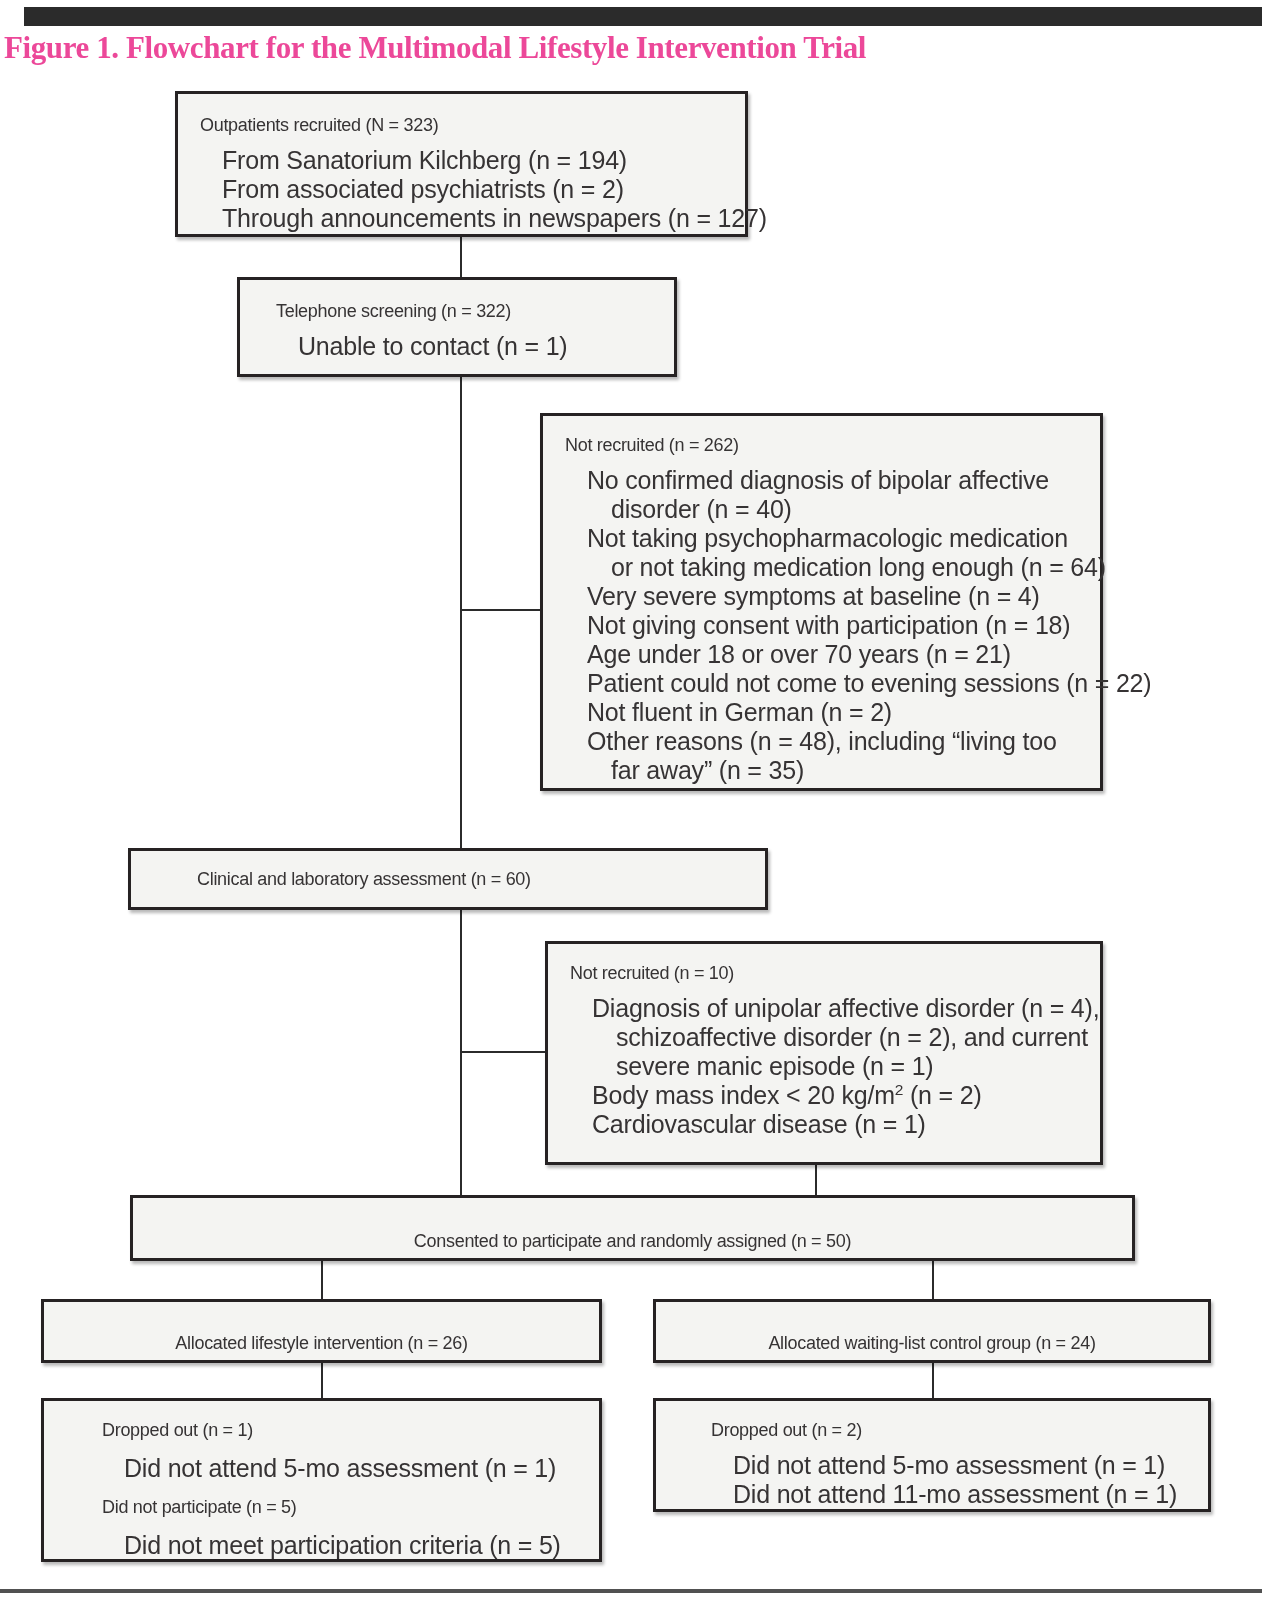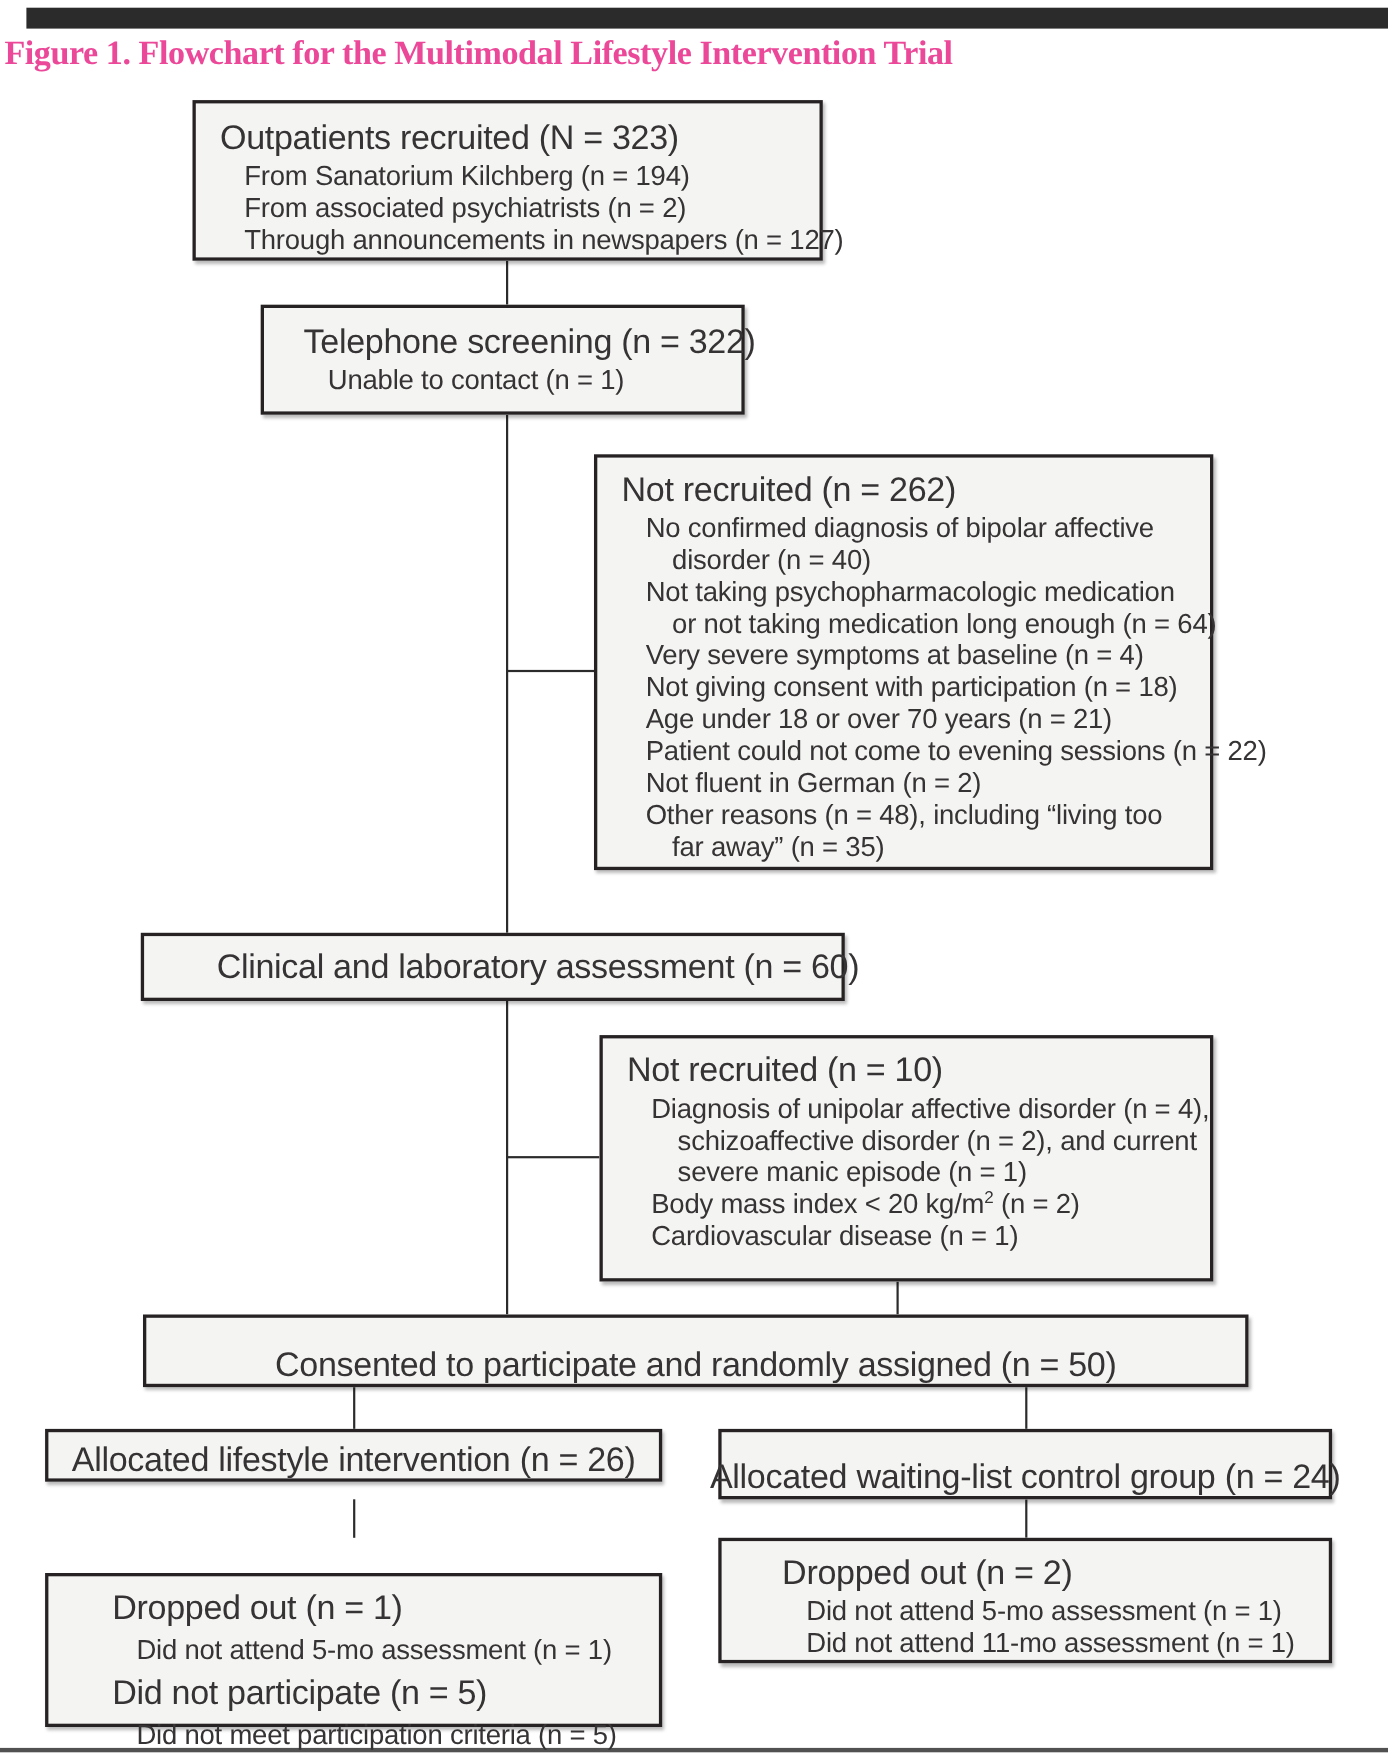--- a/index.html
+++ b/index.html
@@ -21,21 +21,21 @@
     background:var(--rule-color,#515151);
   }
   .box{
     position:absolute;box-sizing:border-box;
     background:var(--box-fill,#f4f4f2);
     border:3px solid var(--box-border,#262223);
     box-shadow:2px 3px 3px rgba(0,0,0,0.28);
     z-index:2;
   }
   .bx-line{white-space:nowrap;line-height:29px;font-size:25px;letter-spacing:-0.2px;}
-  .lv-t{font-size:31px;letter-spacing:-0.3px;line-height:34px;margin-bottom:4px;}
+  .lv-t{font-size:18px;letter-spacing:-0.3px;line-height:34px;margin-bottom:4px;}
   .lv-i{padding-left:22px;}
   .lv-c{padding-left:46px;}
   .center{display:flex;align-items:flex-end;justify-content:center;}
   .center .lv-t{margin:0;}
   .vcenter{display:flex;align-items:center;}
   .vcenter .lv-t{margin:0;}
   .spread .bx-line{margin-bottom:7px;}
   sup{font-size:0.62em;vertical-align:super;line-height:0;}
   .vline,.hline{position:absolute;background:var(--line-color,#2b2b2b);z-index:1;}
   .vline{width:2px;}
@@ -98,29 +98,29 @@
       <div class="bx-line lv-c">schizoaffective disorder (n = 2), and current</div>
       <div class="bx-line lv-c">severe manic episode (n = 1)</div>
       <div class="bx-line lv-i"><span>Body mass index &lt; 20 kg/m</span><sup>2</sup><span> (n = 2)</span></div>
       <div class="bx-line lv-i">Cardiovascular disease (n = 1)</div>
     </div>
 
   <div class="box center" style="left:130px;top:1195px;width:1005px;height:66px;">
       <div class="bx-line lv-t">Consented to participate and randomly assigned (n = 50)</div>
     </div>
 
-  <div class="box center" style="left:41px;top:1299px;width:561px;height:48px;">
+  <div class="box center" style="left:41px;top:1299px;width:561px;height:64px;">
       <div class="bx-line lv-t">Allocated lifestyle intervention (n = 26)</div>
     </div>
 
   <div class="box center" style="left:653px;top:1299px;width:558px;height:64px;">
       <div class="bx-line lv-t">Allocated waiting-list control group (n = 24)</div>
     </div>
 
-  <div class="box spread" style="left:41px;top:1398px;width:561px;height:140px;padding:12px 0 0 58px;margin-top:32px;">
+  <div class="box spread" style="left:41px;top:1398px;width:561px;height:164px;padding:12px 0 0 58px;">
       <div class="bx-line lv-t">Dropped out (n = 1)</div>
       <div class="bx-line lv-i">Did not attend 5-mo assessment (n = 1)</div>
       <div class="bx-line lv-t">Did not participate (n = 5)</div>
       <div class="bx-line lv-i">Did not meet participation criteria (n = 5)</div>
     </div>
 
   <div class="box" style="left:653px;top:1398px;width:558px;height:114px;padding:12px 0 0 55px;">
       <div class="bx-line lv-t">Dropped out (n = 2)</div>
       <div class="bx-line lv-i">Did not attend 5-mo assessment (n = 1)</div>
       <div class="bx-line lv-i">Did not attend 11-mo assessment (n = 1)</div>

